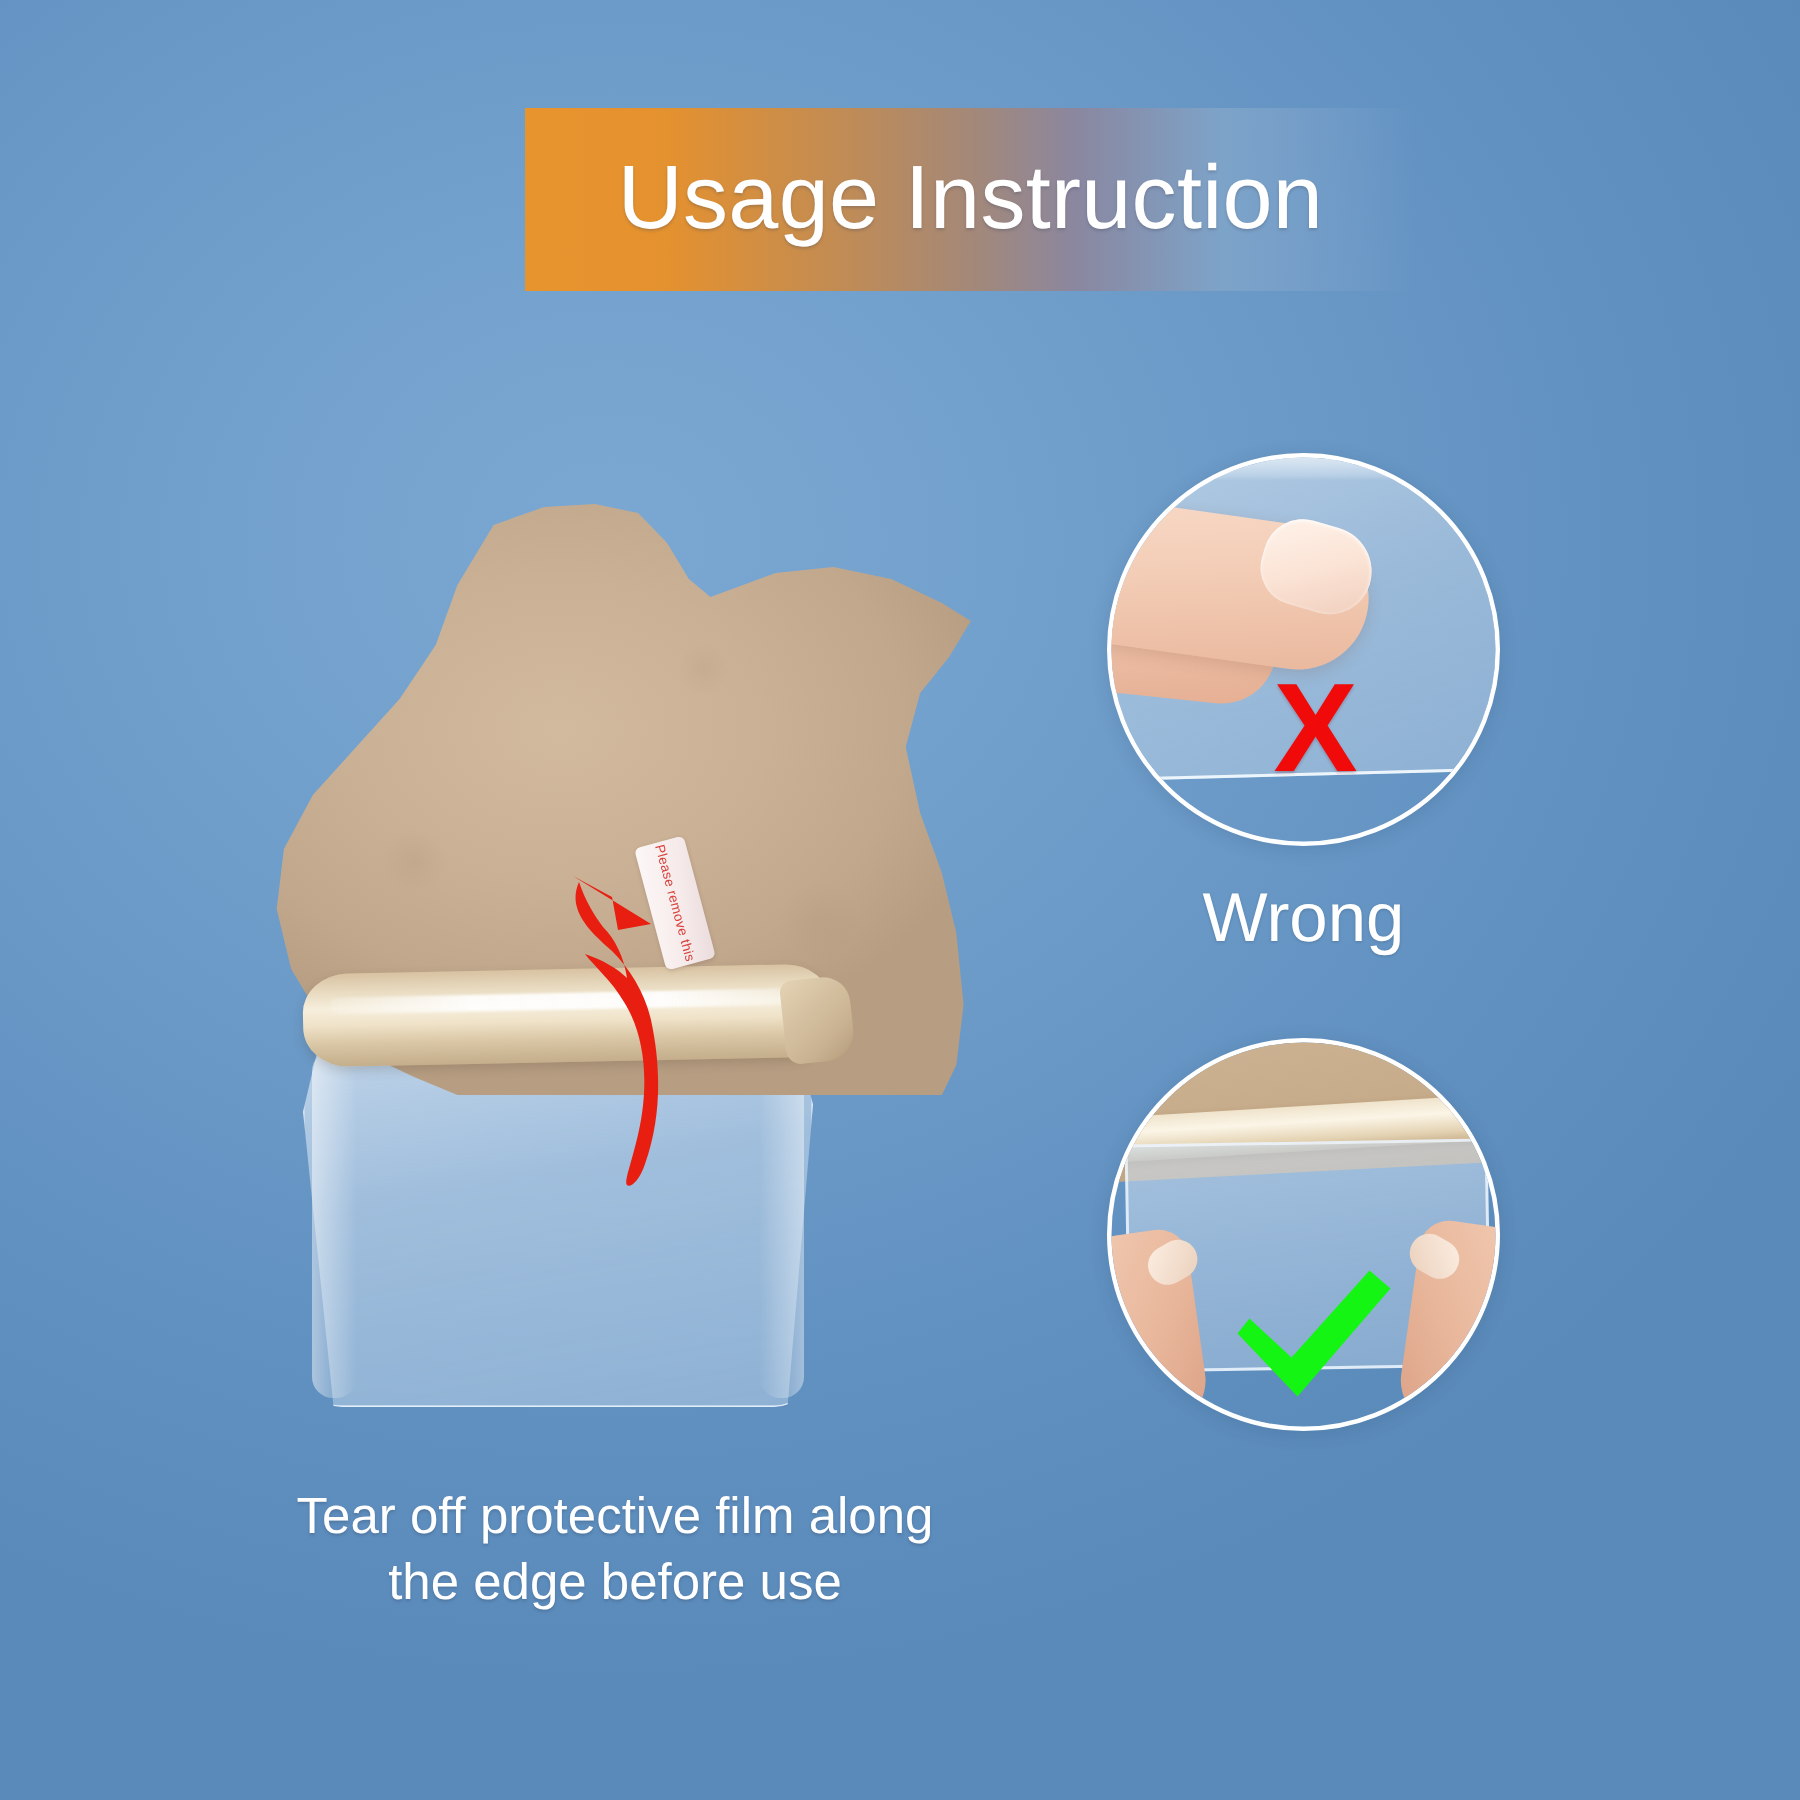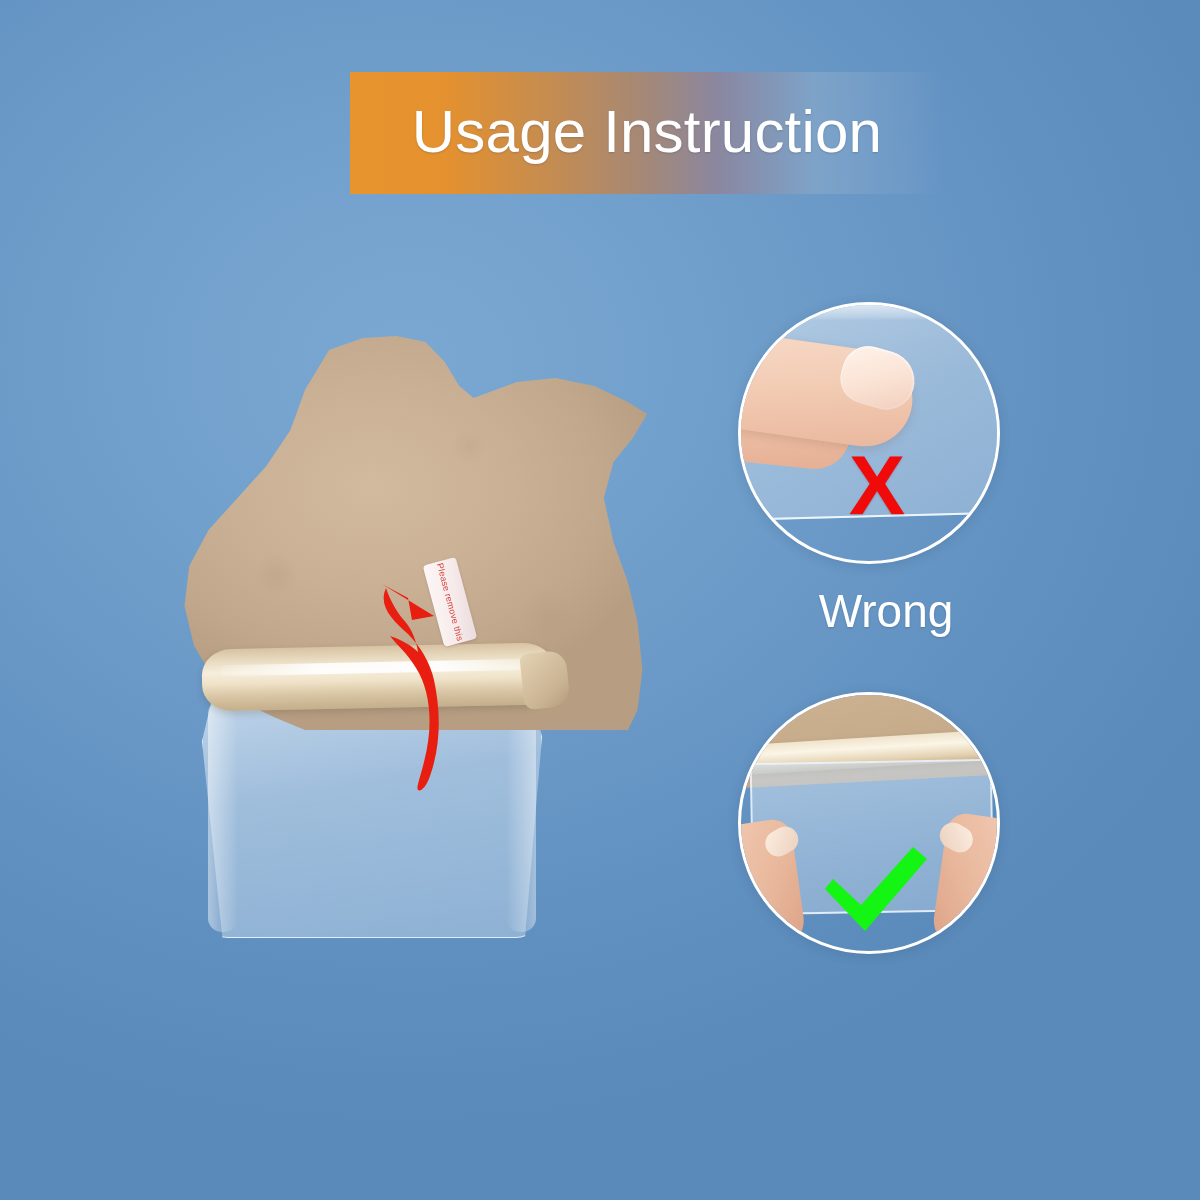--- a/index.html
+++ b/index.html
@@ -363,21 +363,21 @@
   
   .circle-label {
     position: absolute;
     width: 300px;
     text-align: center;
     color: #ffffff;
     font-size: 46px;
     font-weight: 400;
     text-shadow: 0 1px 2px rgba(50,70,95,0.30);
   }
-  #label-wrong { left: 736px; top: 584px; }
+  #label-wrong { left: 719px; top: 584px; }
   #label-correct { left: 719px; top: 976px; }
 </style>
 </head>
 <body>
 
 <div id="stage">
 
   <div id="banner">
     <div id="banner-title">Usage Instruction</div>
   </div>
@@ -409,20 +409,24 @@
                  C 66 148, 62 114, 48 92
                  C 40 78, 28 68, 22 60
                  C 34 64, 44 70, 50 76
                  C 48 62, 42 50, 34 42
                  C 28 34, 22 24, 18 12 Z" fill="#E81E10"></path>
         <path d="M14 8 L 66 40 L 44 44 L 40 22 Z" fill="#E81E10"></path>
       </svg>
     </div>
   </div>
 
+  <div id="product-caption">
+    <div>Tear off protective film along</div>
+    <div>the edge before use</div>
+  </div>
 
   <div class="circle-panel" id="panel-wrong">
     <div class="panel-photo">
       <div class="film-wrong"></div>
       <div class="film-wrong-top"></div>
       <div class="finger-2"></div>
       <div class="nail-2"></div>
       <div class="finger"></div>
       <div class="nail"></div>
       <div class="mark-x">X</div>

